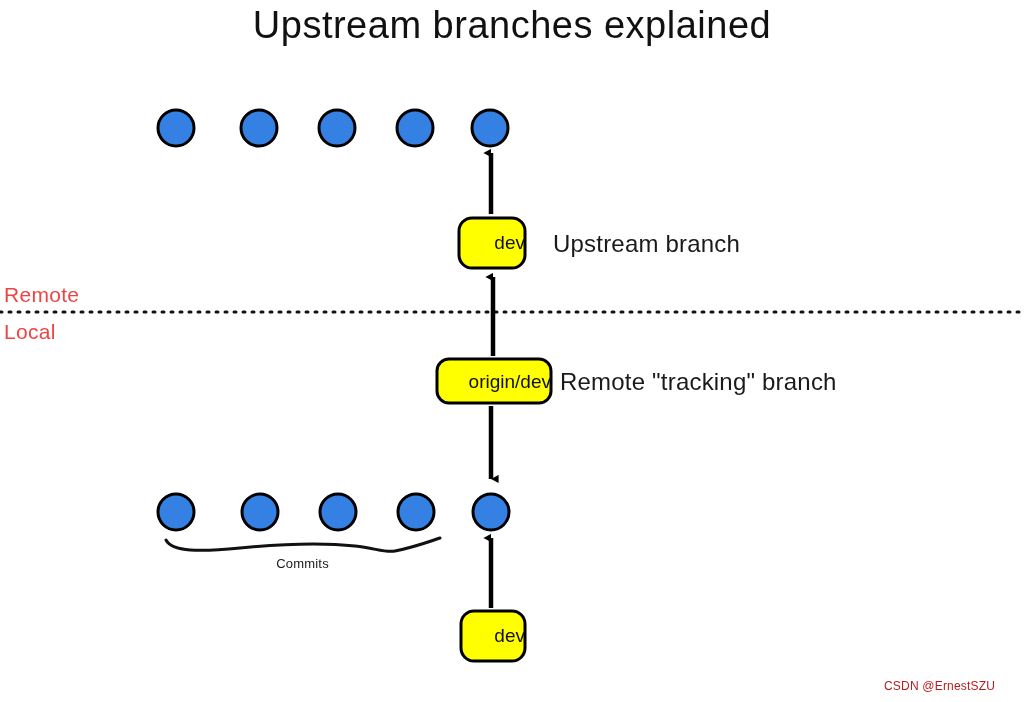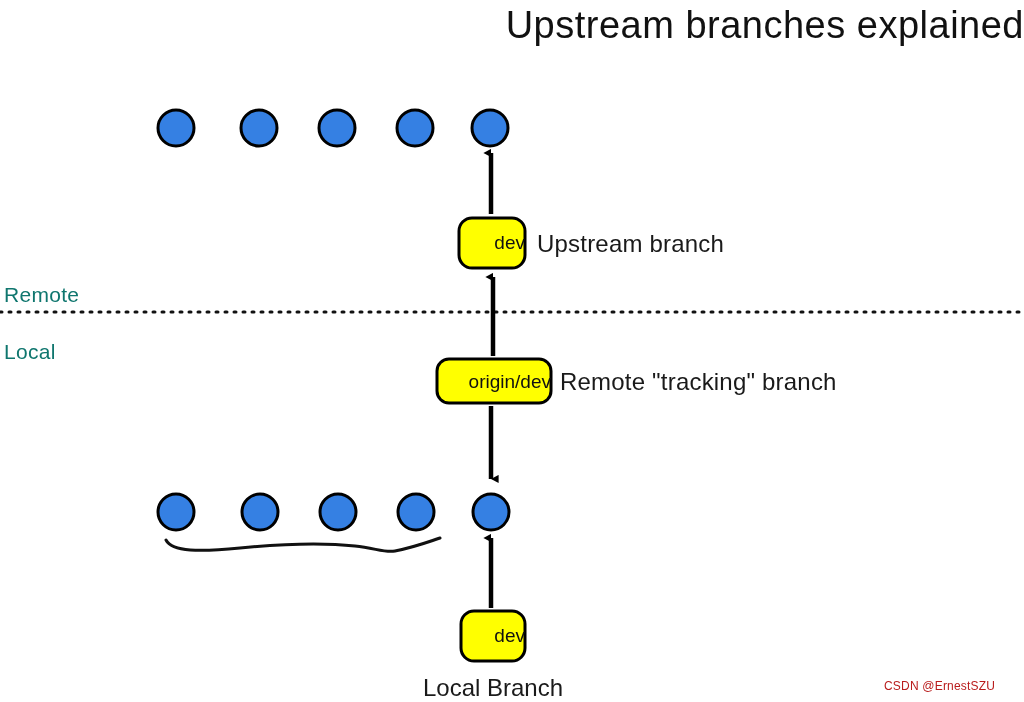--- a/index.html
+++ b/index.html
@@ -27,39 +27,39 @@
   }
   .txt {
     position: absolute;
     white-space: nowrap;
     color: #141414;
   }
   #page-title {
     left: 0;
     top: 4px;
     width: 1024px;
-    text-align: right;
+    text-align: center;
     font-size: 38px;
     letter-spacing: 0.5px;
     color: #111111;
   }
   .section-label {
     font-size: 21px;
-    color: #0f766e;
+    color: #ef4444;
     letter-spacing: 0.3px;
   }
   #remote-label { left: 4px; top: 283px; }
-  #local-label  { left: 4px; top: 340px; }
+  #local-label  { left: 4px; top: 320px; }
 
   .callout {
     font-size: 24px;
     color: #1a1a1a;
     letter-spacing: 0.2px;
   }
-  #upstream-branch-label { left: 537px; top: 230px; text-align: center; }
+  #upstream-branch-label { left: 553px; top: 230px; text-align: center; }
   #tracking-branch-label { left: 560px; top: 368px; }
 
   #local-branch-label {
     left: 0px;
     top: 674px;
     width: 986px;
     text-align: center;
     font-size: 24px;
     color: #1a1a1a;
   }
@@ -143,17 +143,17 @@
 
   <div class="txt section-label" id="remote-label">Remote</div>
   <div class="txt section-label" id="local-label">Local</div>
 
   <div class="node-text" style="left:459px; top:232px; width:66px; font-size:19px;">dev</div>
   <div class="node-text" style="left:437px; top:371px; width:114px; font-size:19px;">origin/dev</div>
   <div class="node-text" style="left:461px; top:625px; width:64px; font-size:19px;">dev</div>
 
   <div class="txt callout" id="upstream-branch-label">Upstream branch</div>
   <div class="txt callout" id="tracking-branch-label">Remote "tracking" branch</div>
-  <div class="txt" id="local-branch-label">Local Branch</div>
+  <div class="txt" id="commits-label">Commits</div>
 
   <div class="txt" id="watermark">CSDN @ErnestSZU</div>
 
 </div>
 
 </body></html>

